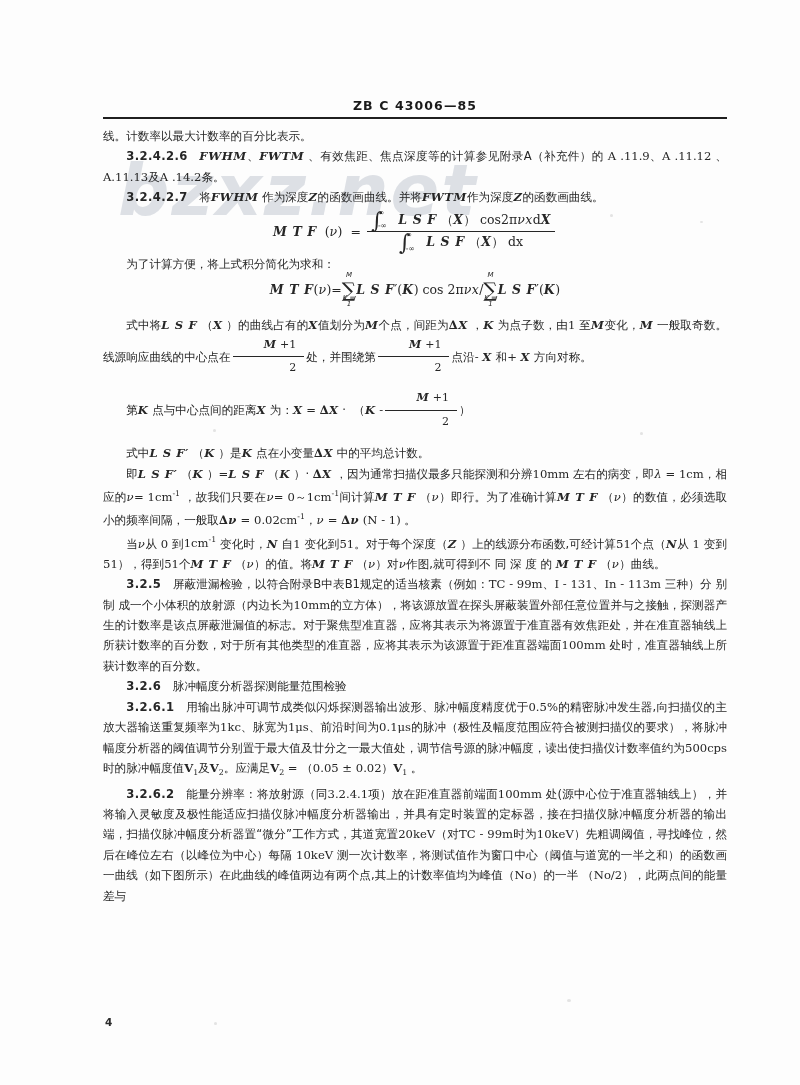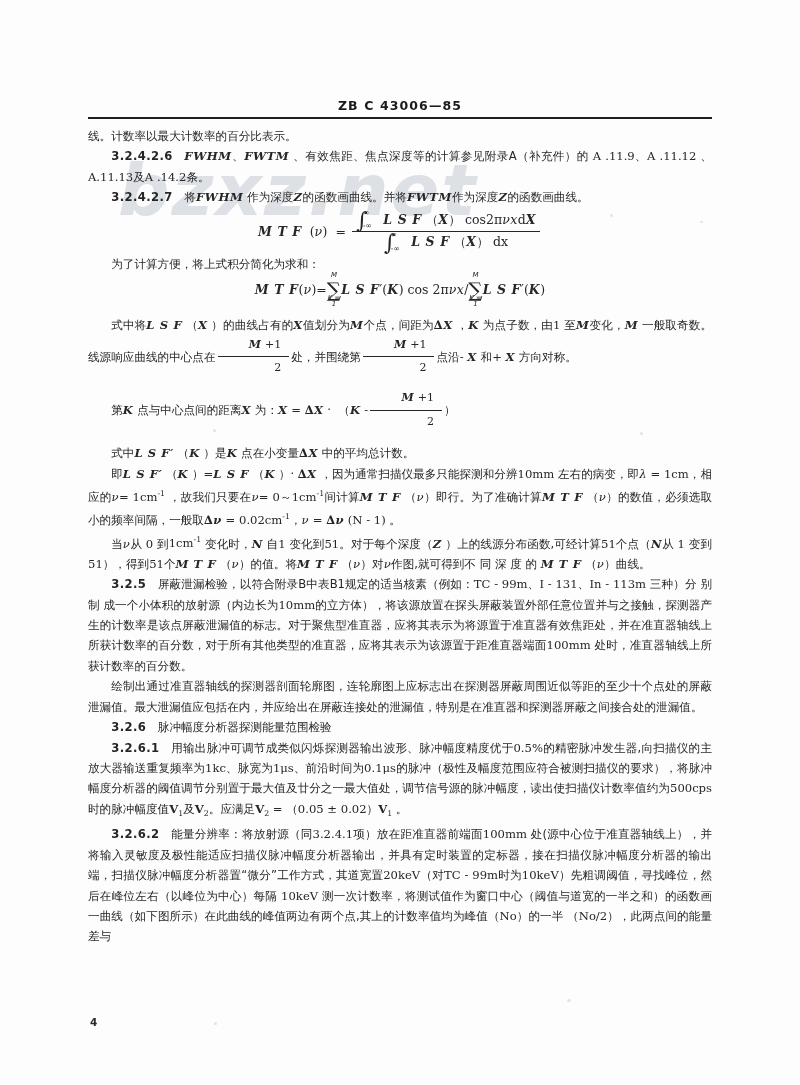--- a/index.html
+++ b/index.html
@@ -38,21 +38,21 @@
     letter-spacing: 2px;
     color: rgba(150, 160, 175, 0.30);
     white-space: nowrap;
     pointer-events: none;
     z-index: 0;
     line-height: 80px;
   }
 
   .content {
     position: absolute;
-    left: 0;
+    left: 15px;
     top: 0;
     width: 668px;
     height: 1085px;
     z-index: 2;
   }
 
   .header {
     position: absolute;
     left: 88px;
     top: 98px;
@@ -289,21 +289,20 @@
       </p>
 
       <p class="ind">
         当<span class="itl lat">ν</span>从 <span class="lat">0</span> 到<span class="lat">1cm<sup>-1</sup></span> 变化时，<span class="it lat">N</span> 自<span class="lat">1</span> 变化到<span class="lat">51</span>。对于每个深度（<span class="it lat">Z</span> ）上的线源分布函数,可经计算<span class="lat">51</span>个点（<span class="it lat">N</span>从 <span class="lat">1</span> 变到<span class="lat">51</span>），得到<span class="lat">51</span>个<span class="it lat">M T F</span> （<span class="itl lat">ν</span>）的值。将<span class="it lat">M T F</span> （<span class="itl lat">ν</span>）对<span class="itl lat">ν</span>作图,就可得到不 同 深 度 的 <span class="it lat">M T F</span> （<span class="itl lat">ν</span>）曲线。
       </p>
 
       <p class="ind">
         <span class="num">3.2.5</span> 屏蔽泄漏检验，以符合附录B中表B1规定的适当核素（例如：<span class="lat">TC - 99m</span>、<span class="lat">I - 131</span>、<span class="lat">In - 113m</span> 三种）分 别 制 成一个小体积的放射源（内边长为<span class="lat">10mm</span>的立方体），将该源放置在探头屏蔽装置外部任意位置并与之接触，探测器产生的计数率是该点屏蔽泄漏值的标志。对于聚焦型准直器，应将其表示为将源置于准直器有效焦距处，并在准直器轴线上所获计数率的百分数，对于所有其他类型的准直器，应将其表示为该源置于距准直器端面<span class="lat">100mm</span> 处时，准直器轴线上所获计数率的百分数。
       </p>
 
-      <p class="ind">绘制出通过准直器轴线的探测器剖面轮廓图，连轮廓图上应标志出在探测器屏蔽周围近似等距的至少十个点处的屏蔽泄漏值。最大泄漏值应包括在内，并应给出在屏蔽连接处的泄漏值，特别是在准直器和探测器屏蔽之间接合处的泄漏值。</p>
 
       <p class="ind">
         <span class="num">3.2.6</span> <span>脉冲幅度分析器探测能量范围检验</span>
       </p>
 
       <p class="ind">
         <span class="num">3.2.6.1</span> 用输出脉冲可调节成类似闪烁探测器输出波形、脉冲幅度精度优于<span class="lat">0.5%</span>的精密脉冲发生器,向扫描仪的主放大器输送重复频率为<span class="lat">1kc</span>、脉宽为<span class="lat">1μs</span>、前沿时间为<span class="lat">0.1μs</span>的脉冲（极性及幅度范围应符合被测扫描仪的要求），将脉冲幅度分析器的阈值调节分别置于最大值及廿分之一最大值处，调节信号源的脉冲幅度，读出使扫描仪计数率值约为<span class="lat">500cps</span>时的脉冲幅度值<span class="lat"><b>V</b><sub>1</sub></span>及<span class="lat"><b>V</b><sub>2</sub></span>。应满足<span class="lat"><b>V</b><sub>2</sub> = （0.05 ± 0.02）<b>V</b><sub>1</sub></span> 。
       </p>
 
 

